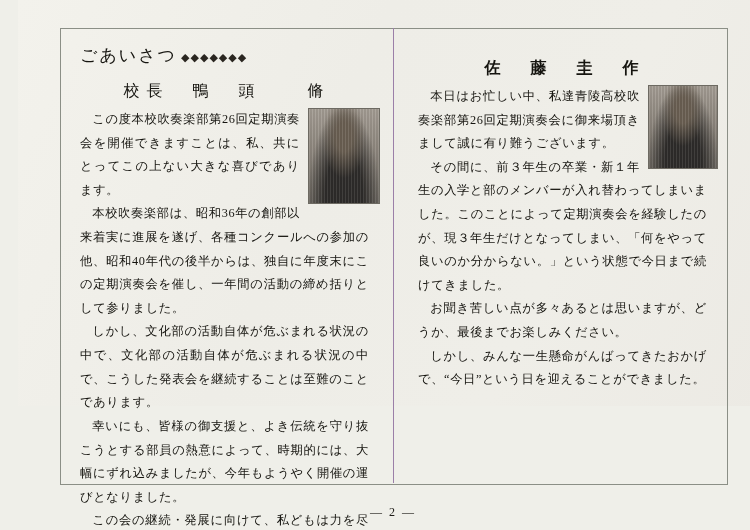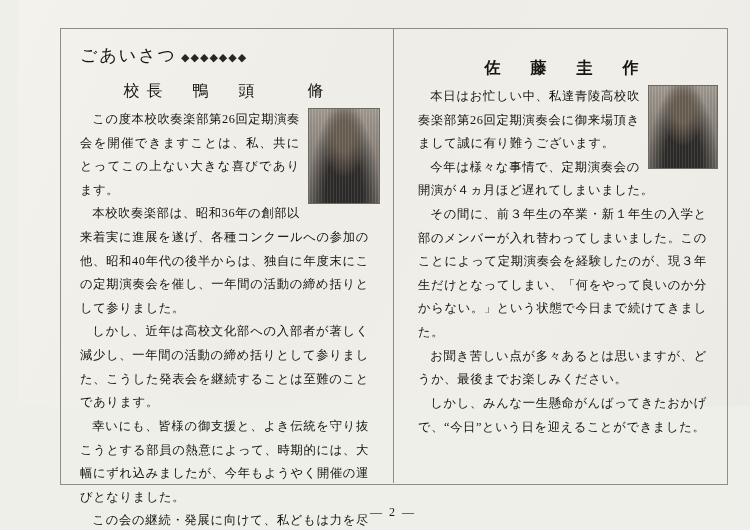--- a/index.html
+++ b/index.html
@@ -138,38 +138,37 @@
     <div class="byline">校長　鴨　頭　　脩</div>
 
     <div class="body-text">
       <div class="photo-float-left">
         <div class="ph-box">
             <div class="inner"></div>
           </div>
       </div>
       <p>この度本校吹奏楽部第26回定期演奏会を開催できますことは、私、共にとってこの上ない大きな喜びであります。</p>
       <p>本校吹奏楽部は、昭和36年の創部以来着実に進展を遂げ、各種コンクールへの参加の他、昭和40年代の後半からは、独自に年度末にこの定期演奏会を催し、一年間の活動の締め括りとして参りました。</p>
-      <p>しかし、近年は高校文化部への入部者が著しく減少し、一年間の活動の締め括りとして参りました、こうした発表会を継続することは至難のことであります。</p>
+      <p>しかし、文化部の活動自体が危ぶまれる状況の中で、文化部の活動自体が危ぶまれる状況の中で、こうした発表会を継続することは至難のことであります。</p>
       <p>幸いにも、皆様の御支援と、よき伝統を守り抜こうとする部員の熱意によって、時期的には、大幅にずれ込みましたが、今年もようやく開催の運びとなりました。</p>
       <p>この会の継続・発展に向けて、私どもは力を尽くす所存であります。</p>
 
     </div>
   </div>
 
   <div class="col col-right">
     <div class="byline right-by">佐　藤　圭　作</div>
 
     <div class="body-text">
       <div class="photo-float-right">
         <div class="ph-box">
             <div class="inner"></div>
           </div>
       </div>
       <p>本日はお忙しい中、私達青陵高校吹奏楽部第26回定期演奏会に御来場頂きまして誠に有り難うございます。</p>
-      <p>今年は様々な事情で、定期演奏会の開演が４ヵ月ほど遅れてしまいました。</p>
       <p>その間に、前３年生の卒業・新１年生の入学と部のメンバーが入れ替わってしまいました。このことによって定期演奏会を経験したのが、現３年生だけとなってしまい、「何をやって良いのか分からない。」という状態で今日まで続けてきました。</p>
       <p>お聞き苦しい点が多々あるとは思いますが、どうか、最後までお楽しみください。</p>
       <p>しかし、みんな一生懸命がんばってきたおかげで、“今日”という日を迎えることができました。</p>
     </div>
   </div>
 
   <div class="pagenum">— 2 —</div>
 </div>
 
 </body></html>

